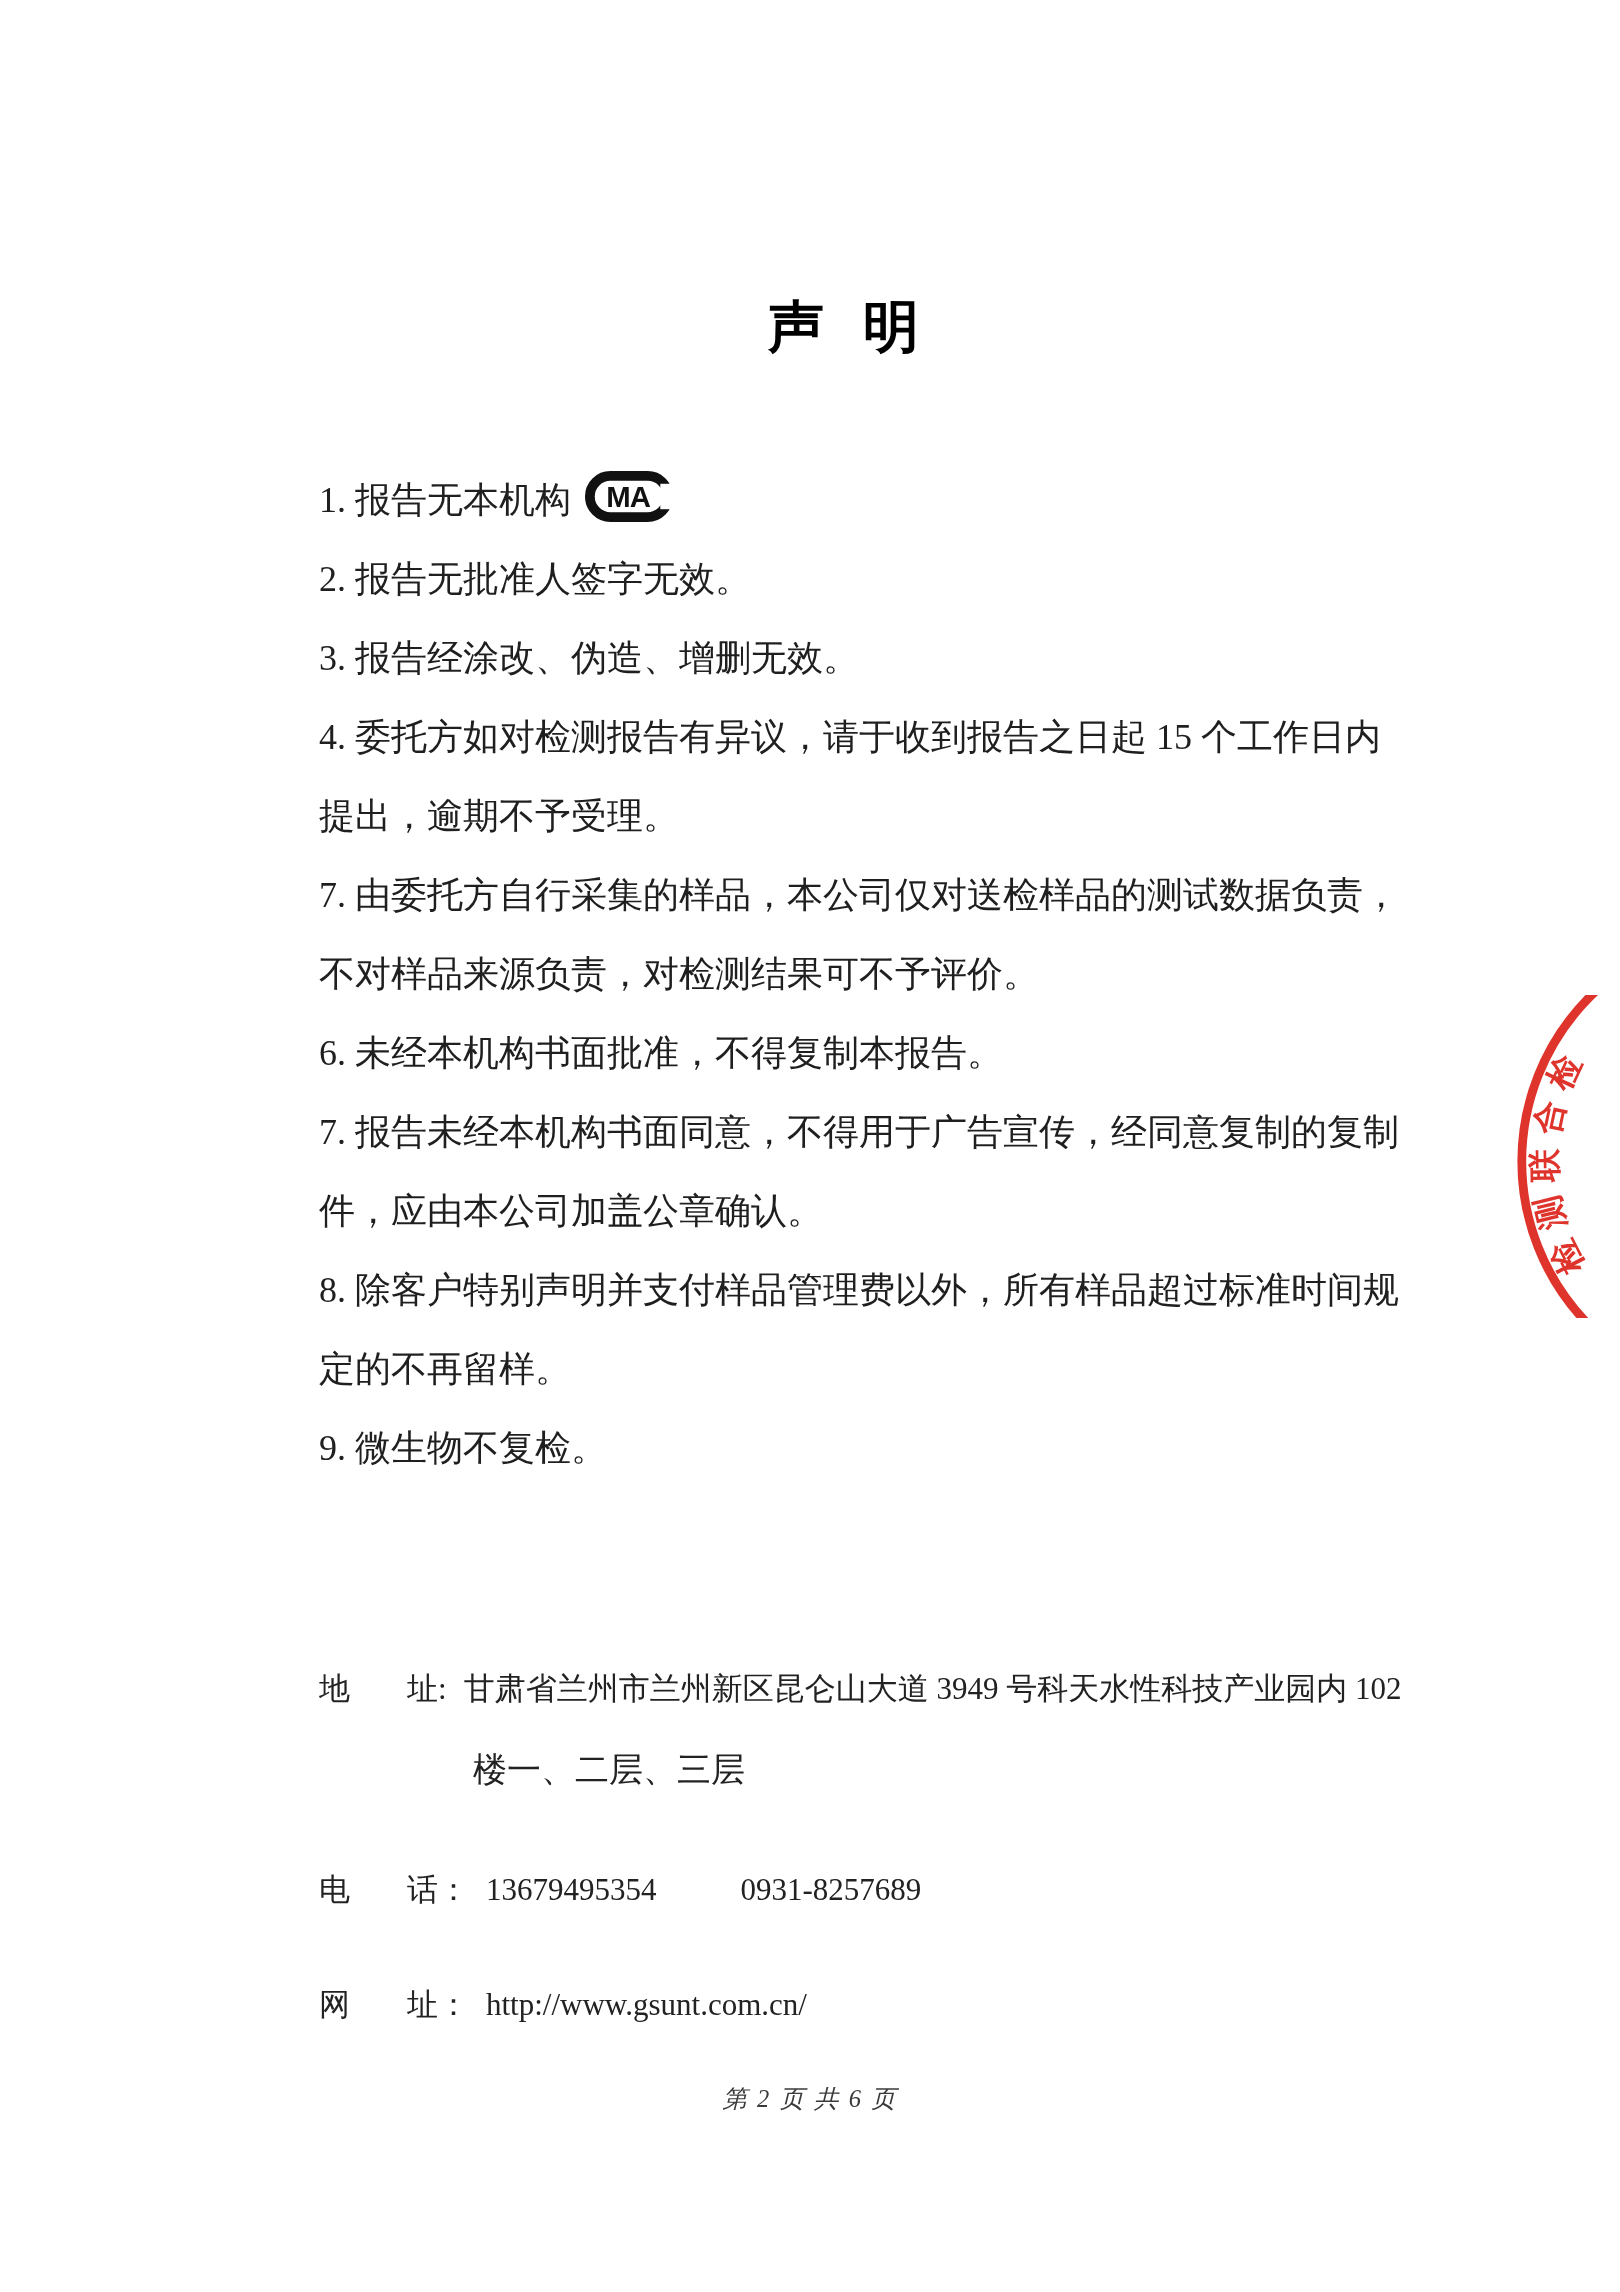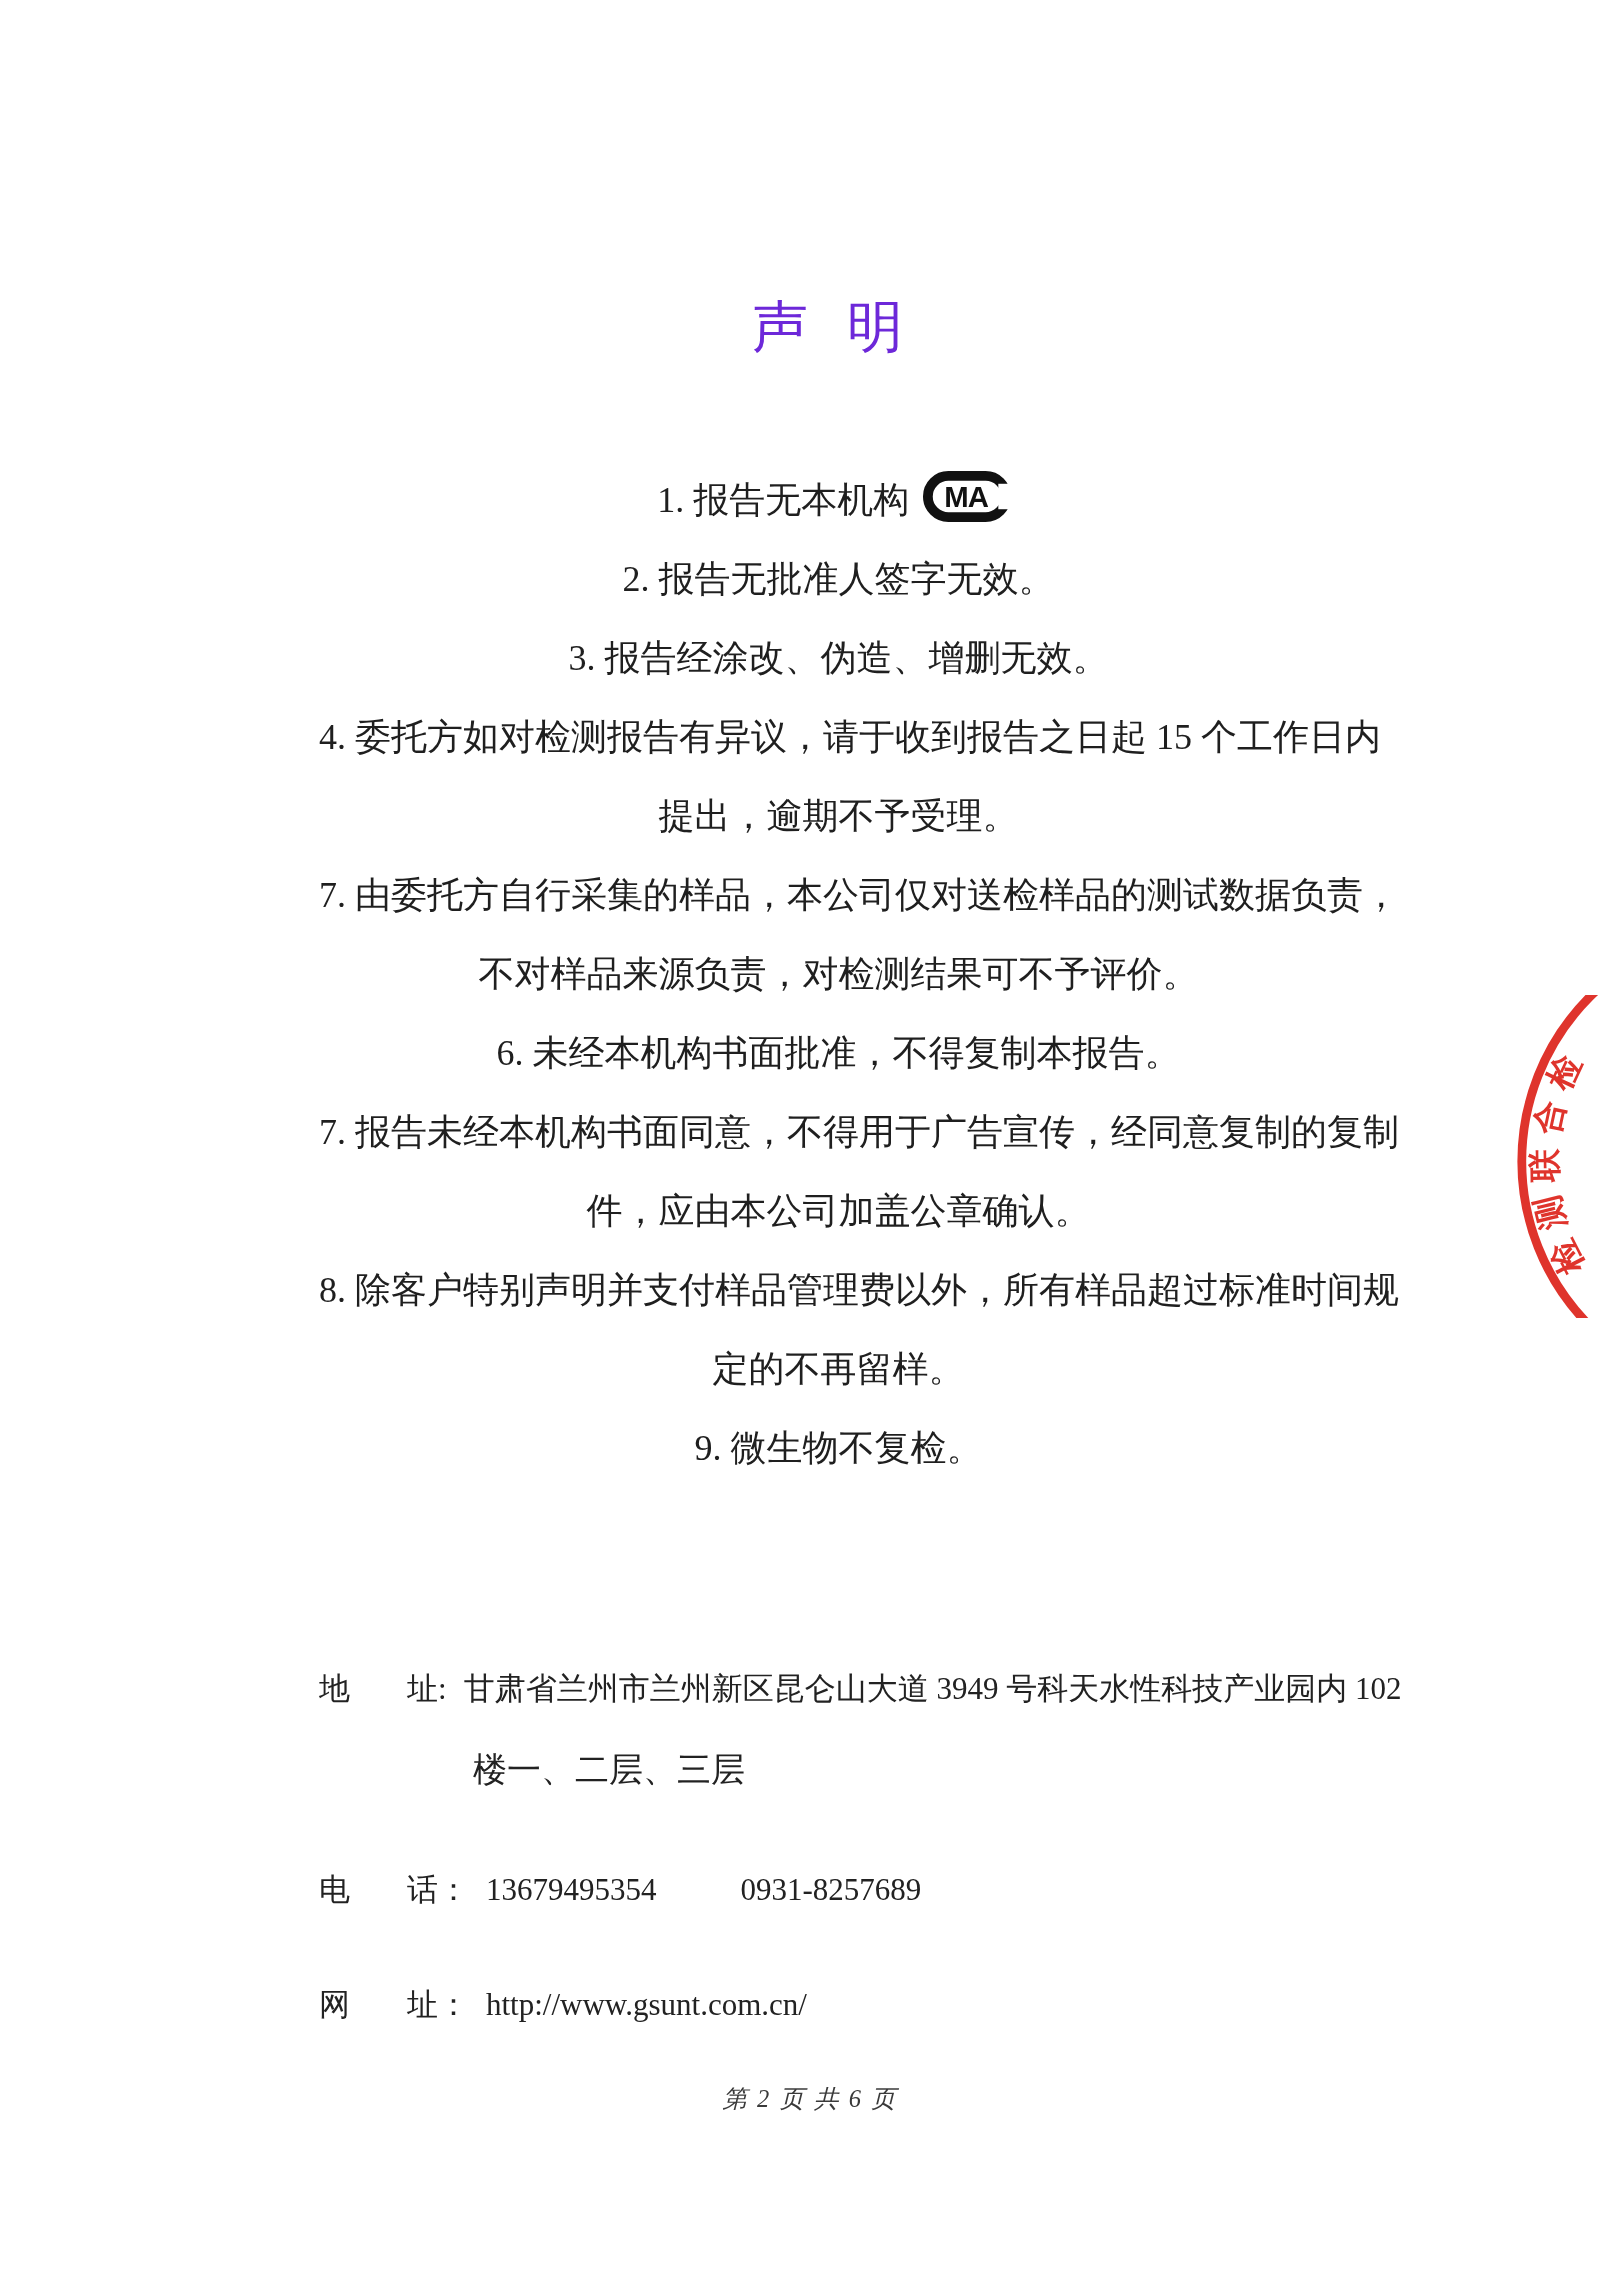--- a/index.html
+++ b/index.html
@@ -8,40 +8,39 @@
     position: relative;
     width: 1620px;
     height: 2293px;
     background: #ffffff;
     overflow: hidden;
     font-family: "Liberation Serif", "DejaVu Serif", serif;
     color: #1f1f1f;
   }
   .doc-title {
     position: absolute;
-    left: 752px;
+    left: 768px;
     top: 290px;
     font-size: 56px;
-    font-weight: normal;
+    font-weight: bold;
     letter-spacing: 39px;
     white-space: nowrap;
-    color: #6d28d9;
+    color: #000000;
   }
   .statement {
     position: absolute;
     left: 319px;
     top: 461px;
     width: 1039px;
     font-size: 36px;
   }
   .statement .line {
     height: 79px;
     line-height: 79px;
     white-space: nowrap;
-    text-align: center;
   }
   .cma-logo {
     display: inline-block;
     vertical-align: -9.8px;
     margin: 0 7.8px 0 3.9px;
   }
   .contact-row {
     position: absolute;
     left: 319px;
     font-size: 31px;

